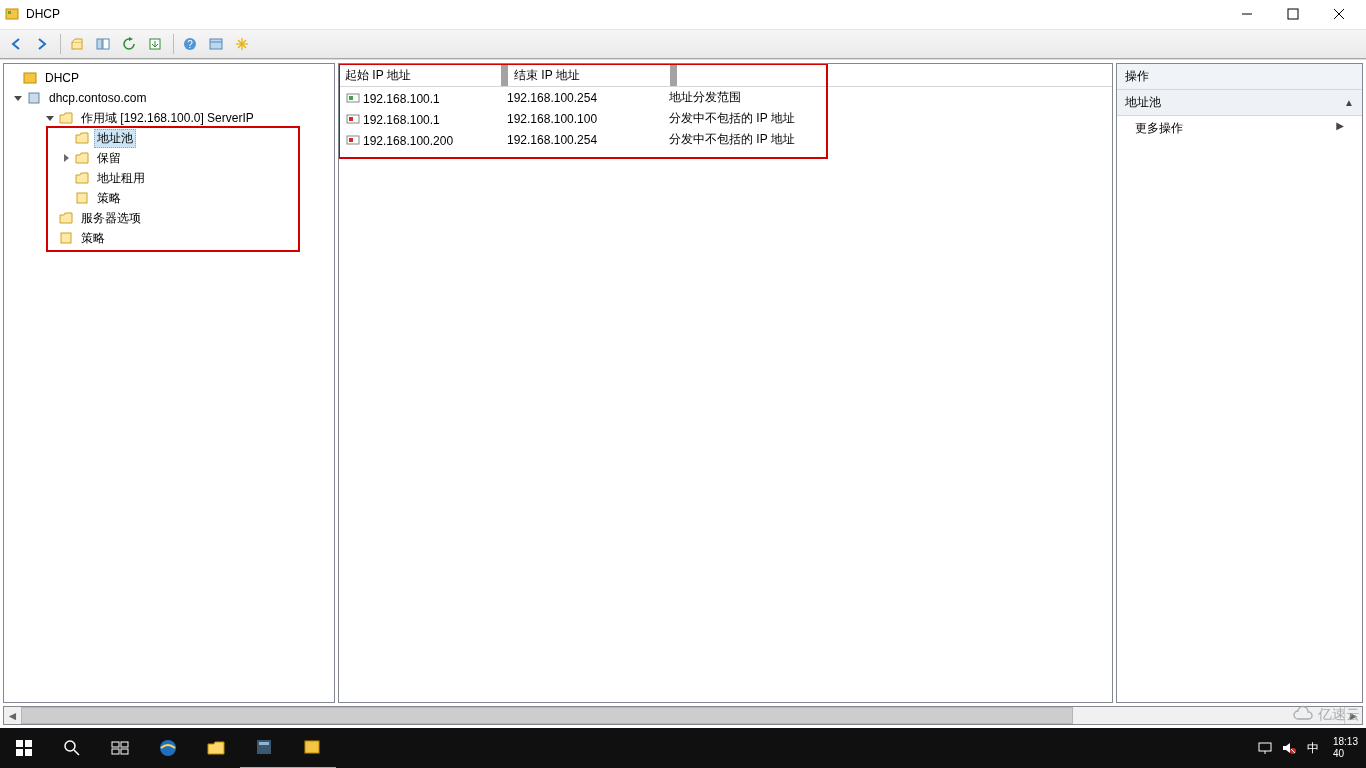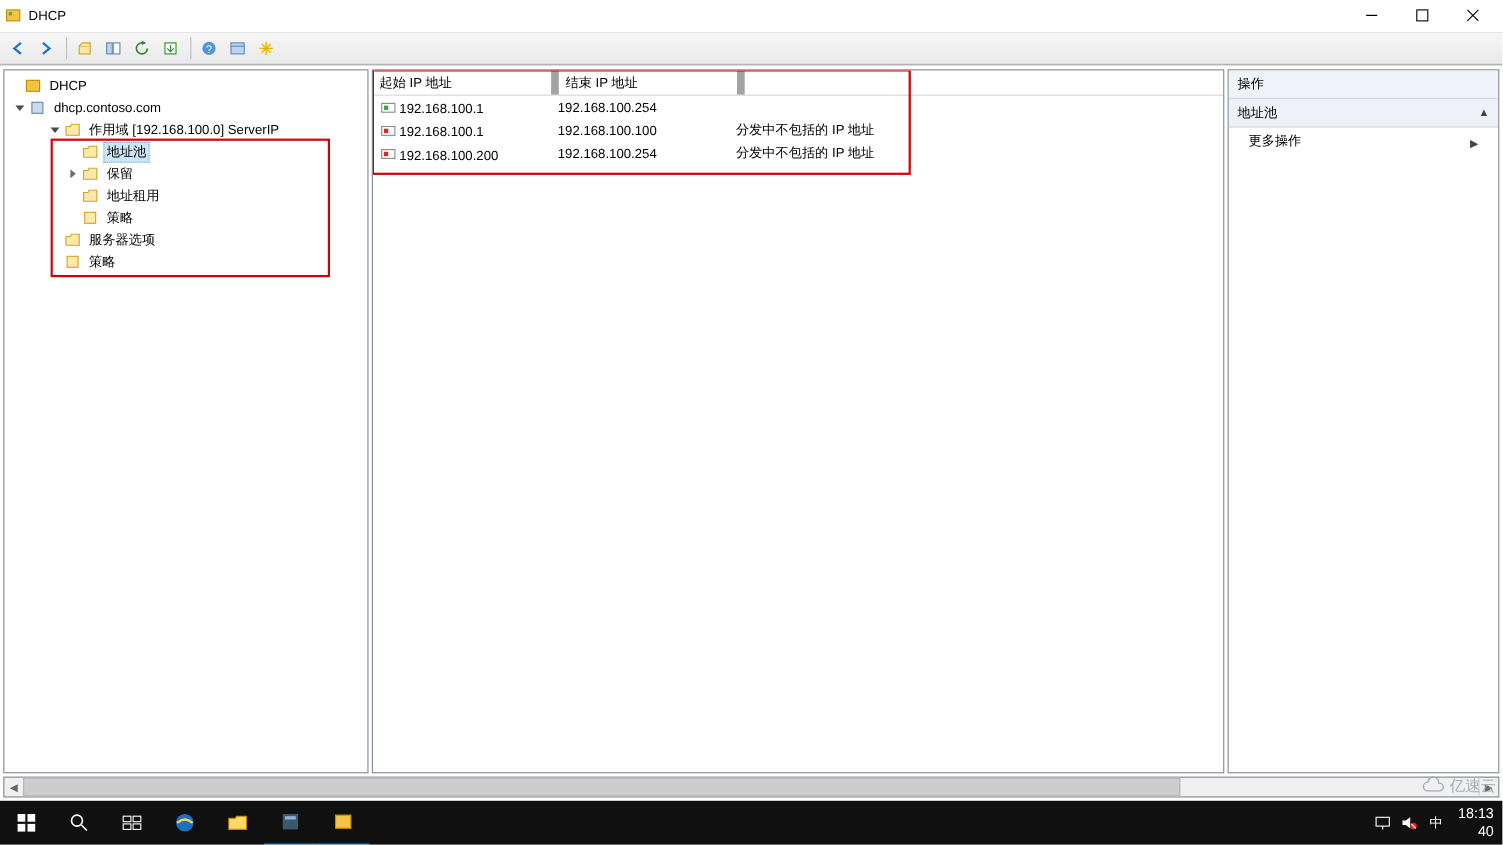--- a/index.html
+++ b/index.html
@@ -38,29 +38,29 @@
   .list-header .col{padding:3px 6px;border-right:7px solid #a3a3a3}
   .list-row{display:flex;height:21px;align-items:center}
   .list-row .col{padding:0 6px;display:flex;align-items:flex-end}
   .col-start{width:150px}
   .col-end{width:150px}
   .col-desc{flex:1}
   .row-icon{width:16px;height:16px;margin-right:2px;display:inline-flex;align-items:center;justify-content:center;flex:0 0 16px}
   
   .actions-header{background:#f0f3f7;border-bottom:1px solid #d0d7e5;padding:4px 8px;font-weight:normal}
   .actions-sub{background:#eef2f7;border-bottom:1px solid #d0d7e5;padding:4px 8px;display:flex;align-items:center;justify-content:space-between}
-  .actions-item{padding:4px 18px;display:flex;align-items:flex-end;justify-content:space-between}
+  .actions-item{padding:4px 18px;display:flex;align-items:flex-start;justify-content:space-between}
   .chev{font-size:10px;color:#444}
   
   .taskbar{height:40px;background:#101010;display:flex;align-items:center;color:#fff}
   .task-item{width:48px;height:40px;display:flex;align-items:center;justify-content:center}
   .task-item.active{border-bottom:2px solid #76b9ed}
   .task-right{margin-left:auto;display:flex;align-items:center;height:100%}
   .tray-icon{width:24px;height:40px;display:flex;align-items:center;justify-content:center;color:#fff}
-  .clock{padding:0 8px;font-size:13px;text-align:right;line-height:1.2}
+  .clock{padding:0 8px;font-size:10px;text-align:left;line-height:1.2}
   
   .watermark{position:fixed;right:6px;bottom:44px;color:#9aa0a6;font-size:14px;display:flex;align-items:center;gap:4px;opacity:.85}
   
   svg{overflow:visible}
   
   .hscroll{height:17px;border:1px solid #828790;margin:0 3px 3px 3px;background:#f0f0f0;position:relative}
   .hscroll .thumb{position:absolute;top:0;bottom:0;left:0;width:55px;background:#cdcdcd;border:1px solid #b5b5b5}
   .hscroll .arrow{position:absolute;top:0;bottom:0;width:17px;display:flex;align-items:center;justify-content:center;color:#666}
   .hscroll .arrow.right{right:0;border-left:1px solid #cdcdcd}
   .hscroll .arrow.left{left:0;border-right:1px solid #cdcdcd}
@@ -272,20 +272,23 @@
                 <svg width="14" height="14">
                   <rect x="1" y="3" width="12" height="8" fill="#fff" stroke="#888"></rect>
                   <rect x="3" y="5" width="4" height="4" fill="#41a641"></rect>
                 </svg>
               </span>
               <span>192.168.100.1</span>
             </div>
             <div class="col col-end">
               <span>192.168.100.254</span>
             </div>
+            <div class="col col-desc">
+              <span>地址分发范围</span>
+            </div>
           </div>
           <div class="list-row">
             <div class="col col-start">
               <span class="row-icon">
                 <svg width="14" height="14">
                   <rect x="1" y="3" width="12" height="8" fill="#fff" stroke="#888"></rect>
                   <rect x="3" y="5" width="4" height="4" fill="#d9272e"></rect>
                 </svg>
               </span>
               <span>192.168.100.1</span>

